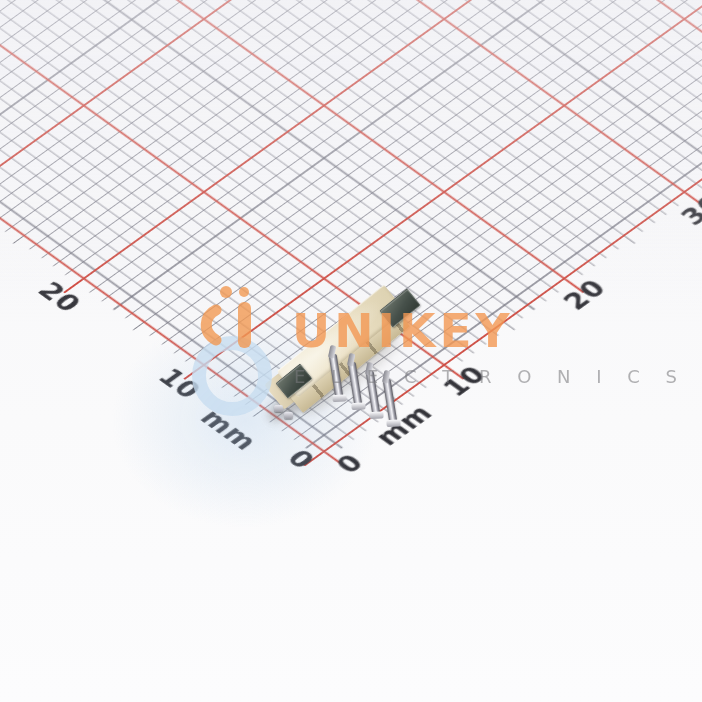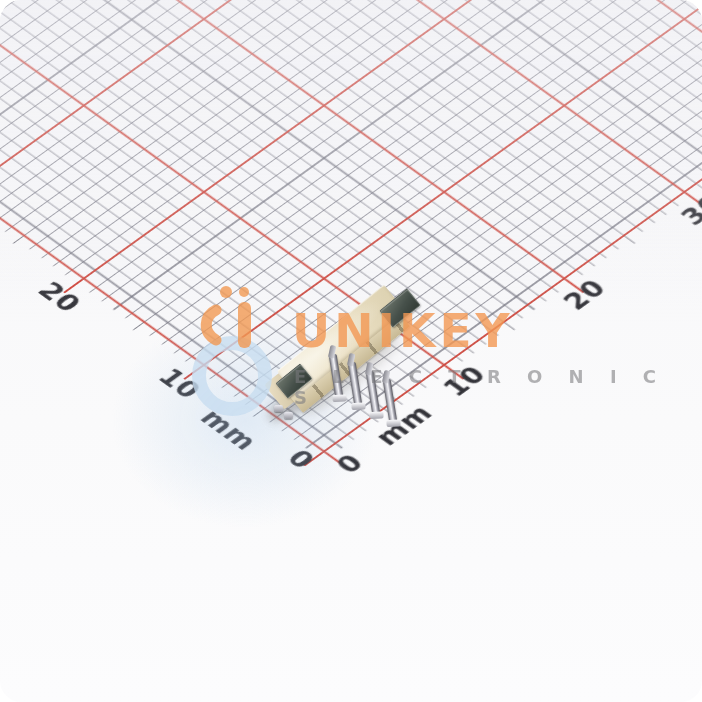--- a/index.html
+++ b/index.html
@@ -1,20 +1,19 @@
 <!DOCTYPE html>
 <html><head>
 <meta charset="utf-8">
 <style>
   html,body{margin:0;padding:0;background:#ffffff;}
   .photo{
     position:relative;width:702px;height:702px;overflow:hidden;
     background:linear-gradient(to bottom,#f6f6f8 0%,#fafafb 60%,#fcfcfd 100%);
     font-family:"DejaVu Sans",sans-serif;
-    border-radius:21px;
   }
   
   .graph-square{
     position:absolute;left:324px;top:-547px;width:1000px;height:1000px;
     transform-origin:0 100%;
     transform:scaleY(0.72) rotate(-45deg);
     background-color:#f7f7f9;
     background-image:
       repeating-linear-gradient(90deg, rgba(208,74,64,.92) 0 2.2px, transparent 2.2px 170px),
       repeating-linear-gradient(0deg,  rgba(208,74,64,.92) 0 2.2px, transparent 2.2px 170px),
@@ -64,21 +63,21 @@
     background:radial-gradient(closest-side, rgba(172,203,232,.32), rgba(172,203,232,0) 72%);
     pointer-events:none;
   }
   .wm-brand{
     position:absolute;left:292px;top:303px;
     font-size:47px;font-weight:bold;letter-spacing:4px;
     color:rgba(243,151,83,.8);
   }
   .wm-sub{
     position:absolute;left:294px;top:366px;
-    font-size:18px;font-weight:700;letter-spacing:10px;
+    font-size:18px;font-weight:400;letter-spacing:10px;
     color:rgba(122,122,126,.58);
   }
   .wm-logo{position:absolute;left:186px;top:280px;}
   
   .connector{position:absolute;left:256px;top:280px;width:200px;height:170px;}
   .connector > div{position:absolute;}
   .c-shadow1{
     left:6px;top:104px;width:78px;height:24px;border-radius:50%;
     background:rgba(105,100,96,.38);filter:blur(5px);transform:rotate(-36deg);
   }

